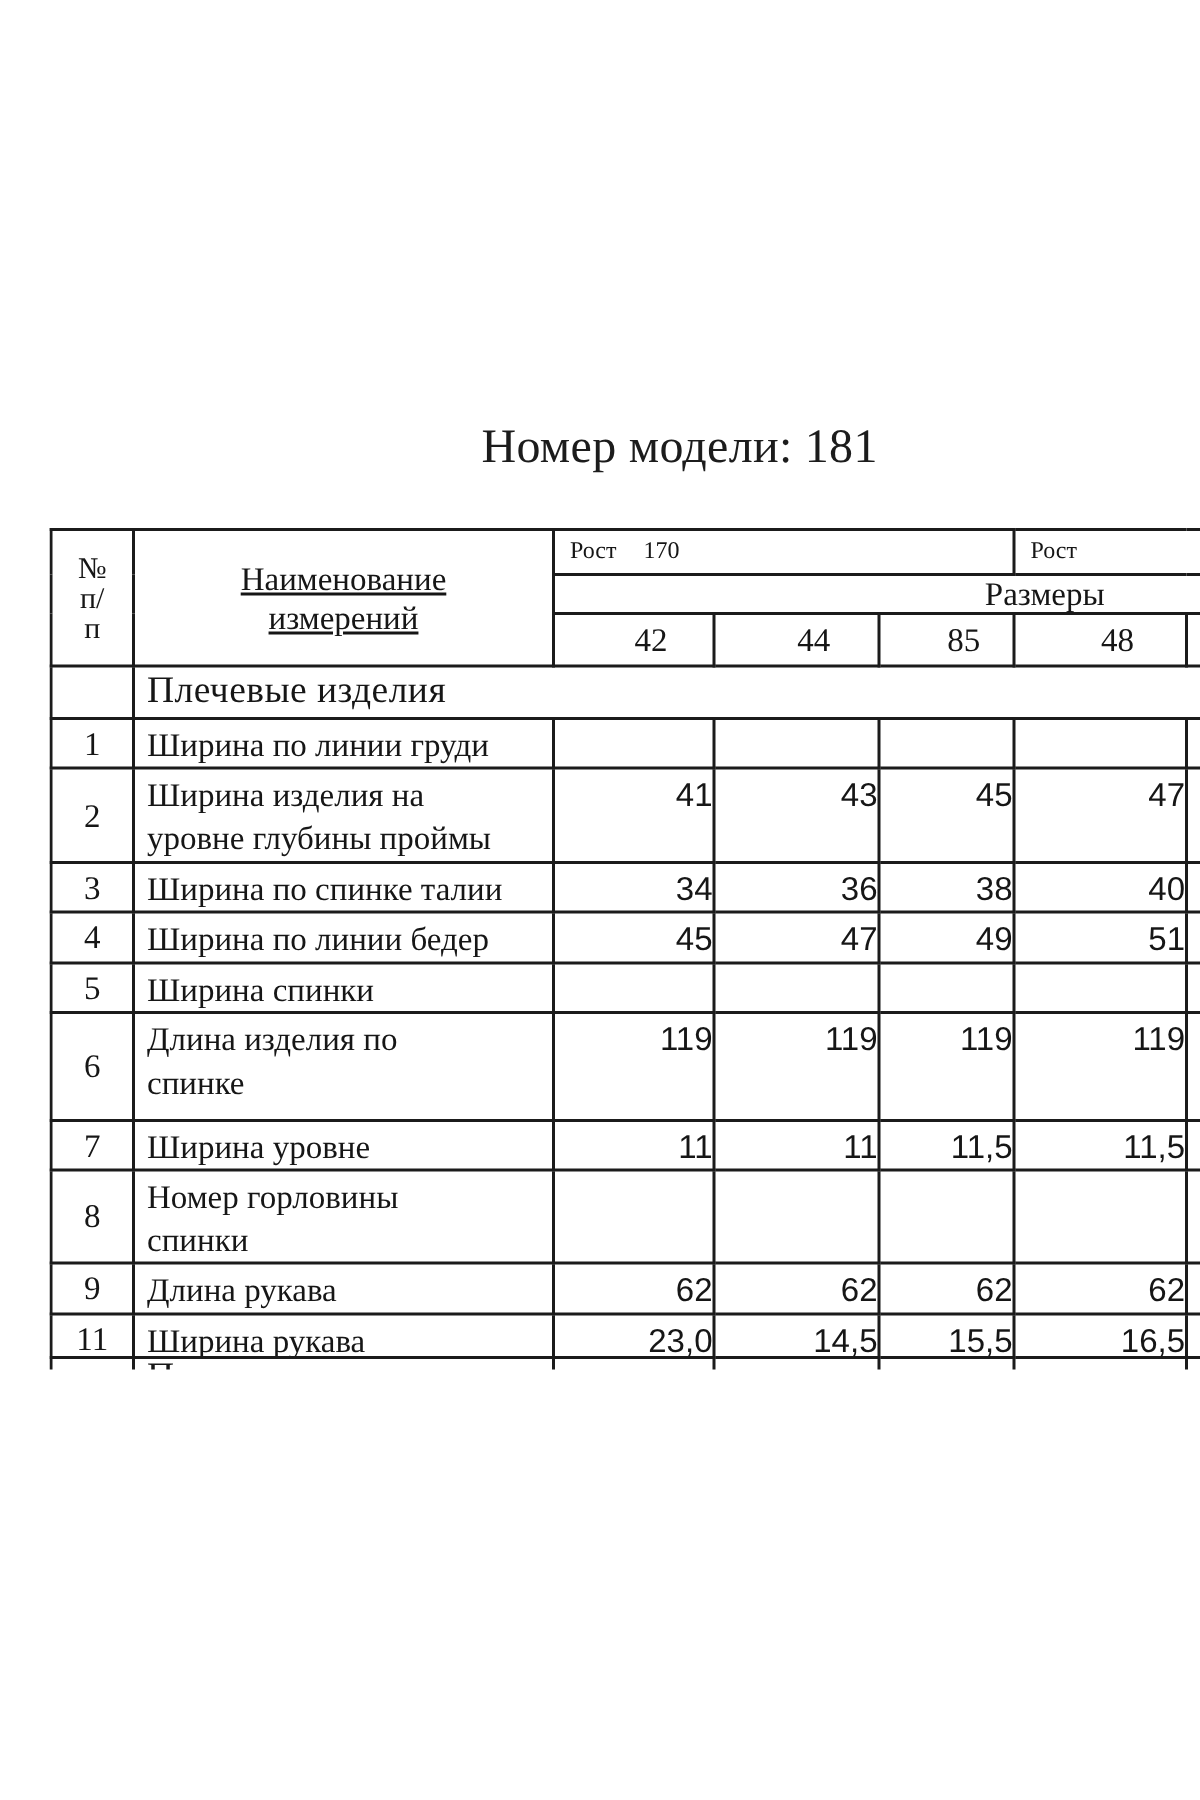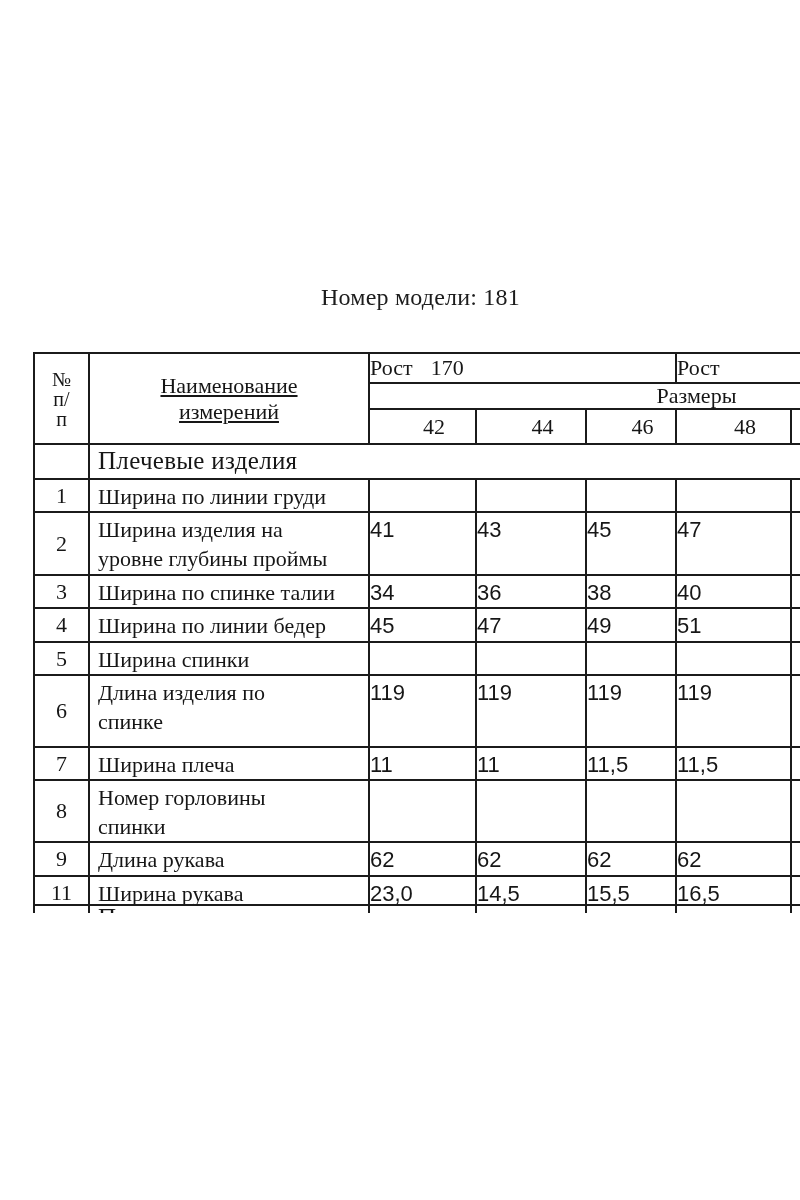--- a/index.html
+++ b/index.html
@@ -3,54 +3,54 @@
 <meta charset="utf-8">
 <style>
   html,body{margin:0;padding:0;}
   body{
     width:800px;height:1200px;position:relative;overflow:hidden;
     background:#ffffff;color:#161616;
     font-family:"Liberation Serif", serif;
   }
   .title{
     position:absolute;left:321px;top:283px;
-    font-size:24px;line-height:28px;color:#1c1c1c;letter-spacing:0.2px;font-family:Liberation Serif, serif;
+    font-size:32px;line-height:28px;color:#1c1c1c;letter-spacing:0.2px;font-family:Liberation Serif, serif;
   }
   .tbl-wrap{
     position:absolute;left:33px;top:352px;width:767px;height:552px;overflow:hidden;
   }
   .tbl-wrap2{
     position:absolute;left:33px;top:904px;width:767px;height:9px;overflow:hidden;
   }
   table{border-collapse:collapse;table-layout:fixed;width:990px;}
   td{border:2px solid #1b1b1b;padding:0;overflow:hidden;vertical-align:middle;}
   
   .h-num{
     text-align:center;font-size:20px;line-height:20px;white-space:pre-line;
     vertical-align:middle;
   }
   .h-name{
     text-align:center;font-size:22px;line-height:26px;white-space:pre-line;
     vertical-align:middle;
     text-decoration:underline;
   }
-  .h-rost{font-size:22px;padding-left:0;vertical-align:middle;}
+  .h-rost{font-size:16px;padding-left:10px;vertical-align:middle;}
   .h-rost .gap{display:inline-block;width:18px;}
   .h-razmery{text-align:center;font-size:22px;line-height:22px;vertical-align:middle;}
   .h-size{text-align:center;font-size:22px;vertical-align:middle;padding-left:23px;}
   
   .c-num{
     text-align:center;font-size:22px;vertical-align:middle;
   }
   .c-name{
     font-size:22px;line-height:29px;padding:2px 4px 0 8px;
     vertical-align:top;white-space:pre-line;
   }
   .c-val{
-    text-align:left;font-size:22px;line-height:26px;padding-top:4px;
+    text-align:right;font-size:22px;line-height:26px;padding-top:4px;
     vertical-align:top;font-family:"Liberation Sans", sans-serif;
   }
   .c-section{
     font-size:25px;line-height:30px;padding:1px 0 0 8px;vertical-align:top;
     letter-spacing:0.3px;
   }
   .partial-row td{vertical-align:top;}
   .partial-row .c-section{line-height:24px;padding-top:0;}
 </style>
 </head>
@@ -78,21 +78,21 @@
 измерений</td>
         <td class="h-rost" colspan="3"><span>Рост</span><span class="gap"></span><span>170</span></td>
         <td class="h-rost" colspan="2"><span>Рост</span></td>
       </tr>
       <tr style="height:26px">
         <td class="h-razmery" colspan="5">Размеры</td>
       </tr>
       <tr style="height:35px">
         <td class="h-size">42</td>
         <td class="h-size">44</td>
-        <td class="h-size">46</td>
+        <td class="h-size">85</td>
         <td class="h-size">48</td>
         <td class="h-size"></td>
       </tr>
       <tr style="height:35px">
         <td class="c-num"></td>
         <td class="c-section" colspan="6">Плечевые изделия</td>
       </tr>
     </tbody>
     <tbody id="rows-body">
 
@@ -147,21 +147,21 @@
         <td class="c-name">Длина изделия по
 спинке</td>
         <td class="c-val">119</td>
         <td class="c-val">119</td>
         <td class="c-val">119</td>
         <td class="c-val">119</td>
         <td class="c-val"></td>
       </tr>
         <tr style="height: 32px;">
         <td class="c-num">7</td>
-        <td class="c-name">Ширина плеча</td>
+        <td class="c-name">Ширина уровне</td>
         <td class="c-val">11</td>
         <td class="c-val">11</td>
         <td class="c-val">11,5</td>
         <td class="c-val">11,5</td>
         <td class="c-val"></td>
       </tr>
         <tr style="height: 61px;">
         <td class="c-num">8</td>
         <td class="c-name">Номер горловины
 спинки</td>

